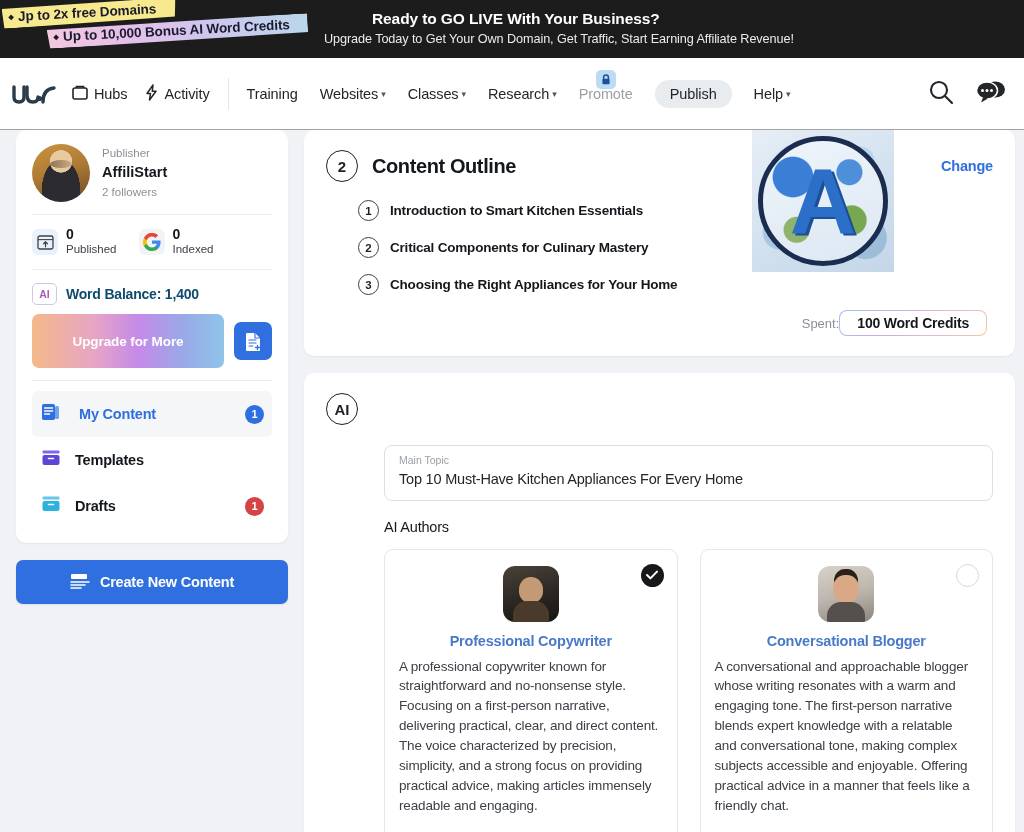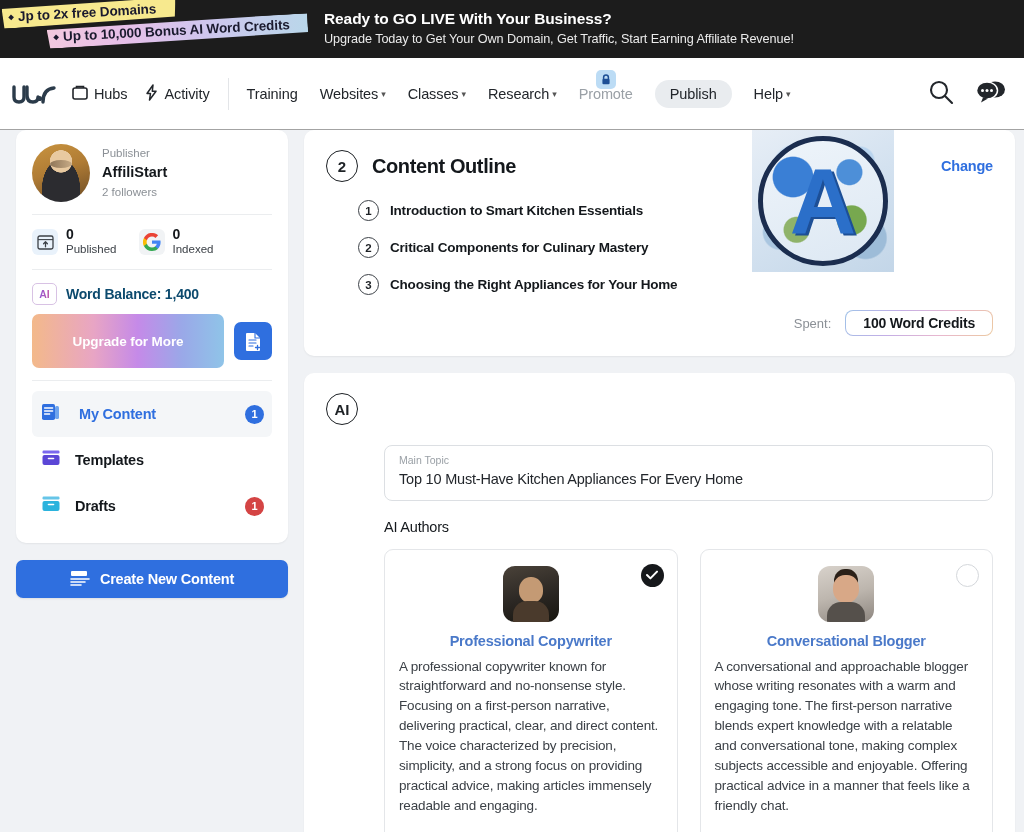--- a/index.html
+++ b/index.html
@@ -47,21 +47,21 @@
   .badge-2 {
     left: 47px; top: 20px;
     background: linear-gradient(100deg,#f3c9df 0%,#e6bfe8 30%,#cfc6ee 60%,#b9d7ea 100%);
     transform: rotate(-3deg);
     clip-path: polygon(0% 14%, 100% 0%, 100% 86%, 1% 100%);
     padding-right: 18px;
   }
   .promo-text { margin-left: 12px; }
   .promo-head {
     color: #fff; font-weight: bold; font-size: 15.5px;
-    letter-spacing: -0.1px; line-height: 1.35;
+    letter-spacing: -0.1px; line-height: 1.35; margin-left: 48px;
   }
   .promo-sub {
     color: #ebebeb; font-size: 12.7px; letter-spacing: -0.1px;
     line-height: 1.4; margin-top: 1px;
   }
 
   
   .topnav {
     height: 72px;
     background: #fff;
@@ -169,21 +169,21 @@
   .menu-lbl { font-size: 14.5px; color: #14181c; font-weight: 600; letter-spacing: -.2px; }
   .menu-item.active .menu-lbl { color: #2f6fdf; }
   .badge-count {
     margin-left: auto; width: 19px; height: 19px; border-radius: 50%;
     color: #fff; font-size: 11px; font-weight: bold;
     display: flex; align-items: center; justify-content: center;
   }
   .badge-count.blue { background: #2f6fdf; }
   .badge-count.red { background: #d44444; }
   .create-btn {
-    margin-top: 17px; width: 100%; height: 38px; border-radius: 7px; border: 0;
+    margin-top: 17px; width: 100%; height: 44px; border-radius: 7px; border: 0;
     background: #2f6fdf; color: #fff; font-size: 14.5px; font-weight: bold;
     display: flex; align-items: center; justify-content: center; gap: 10px;
     cursor: pointer; font-family: inherit; letter-spacing: -.2px;
     box-shadow: 0 1px 2px rgba(0,0,0,.08);
   }
 
   
   .main-col { flex: 1; padding-right: 9px; }
   .card {
     background: #fff; border-radius: 10px;
@@ -233,22 +233,22 @@
     font-size: 92px; font-weight: bold; color: #2b6fc9;
     line-height: .92; text-shadow: 3px 2px 0 #1d4f96;
     font-family: "Liberation Sans", sans-serif;
   }
   .change-link {
     position: absolute; right: 22px; top: 28px;
     font-size: 14.5px; font-weight: bold; color: #2f6fdf; cursor: pointer;
     letter-spacing: -.2px;
   }
   .spent-row {
-    position: absolute; right: 22px; bottom: 20px;
-    display: flex; align-items: center; gap: 14px;
+    position: absolute; right: 28px; bottom: 20px;
+    display: flex; align-items: center; gap: 0;
   }
   .spent-lbl { font-size: 13px; color: #8b9096; }
   .spent-box {
     padding: 4px 17px; border-radius: 8px; background: #fff;
     font-size: 14px; font-weight: bold; color: #14181c; letter-spacing: -.2px;
     border: 1.5px solid transparent;
     background-image: linear-gradient(#fff,#fff),
       linear-gradient(120deg,#9fc2e8,#c2aee6,#e8b7cf,#ecc9a0);
     background-origin: border-box; background-clip: padding-box, border-box;
   }

